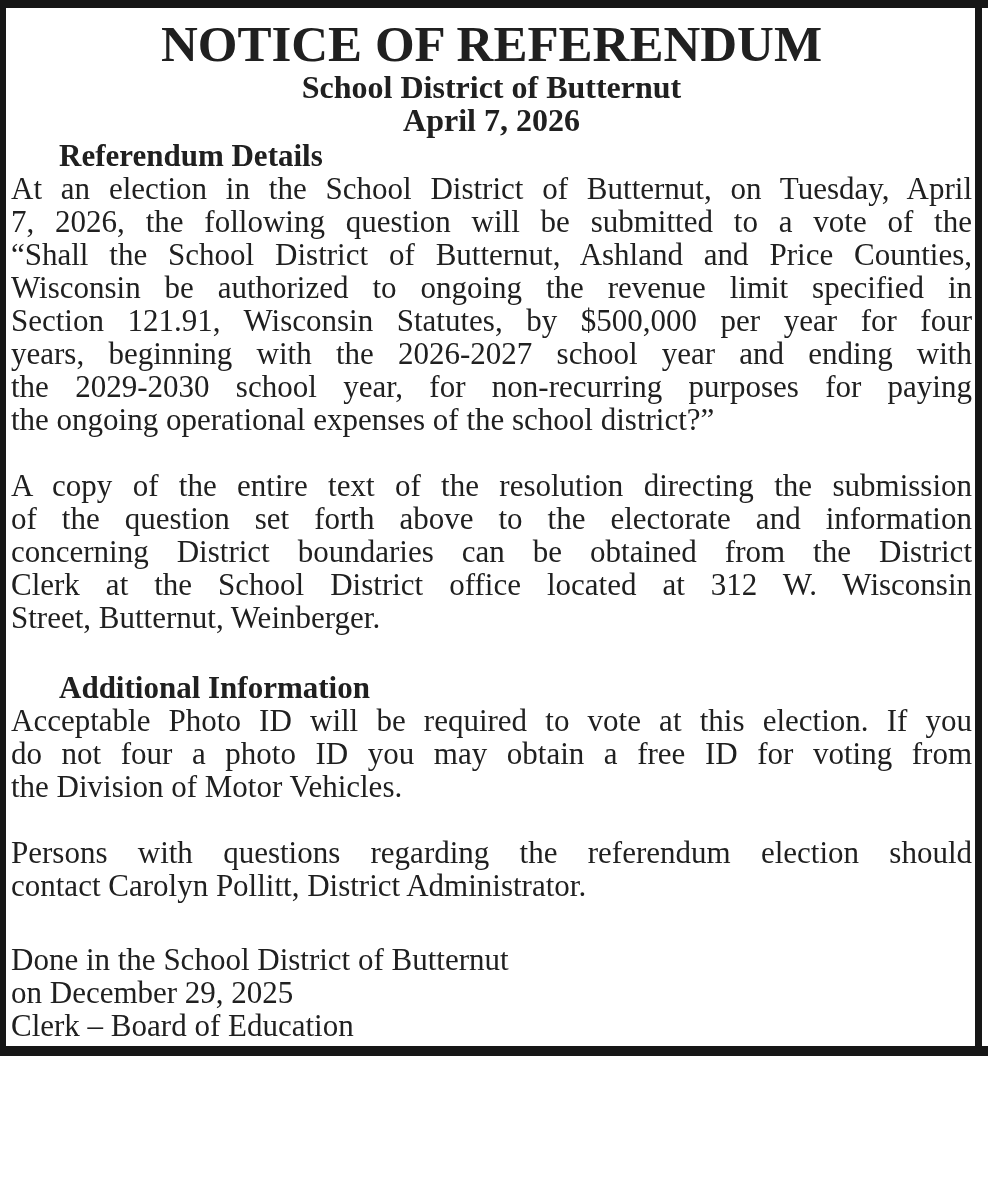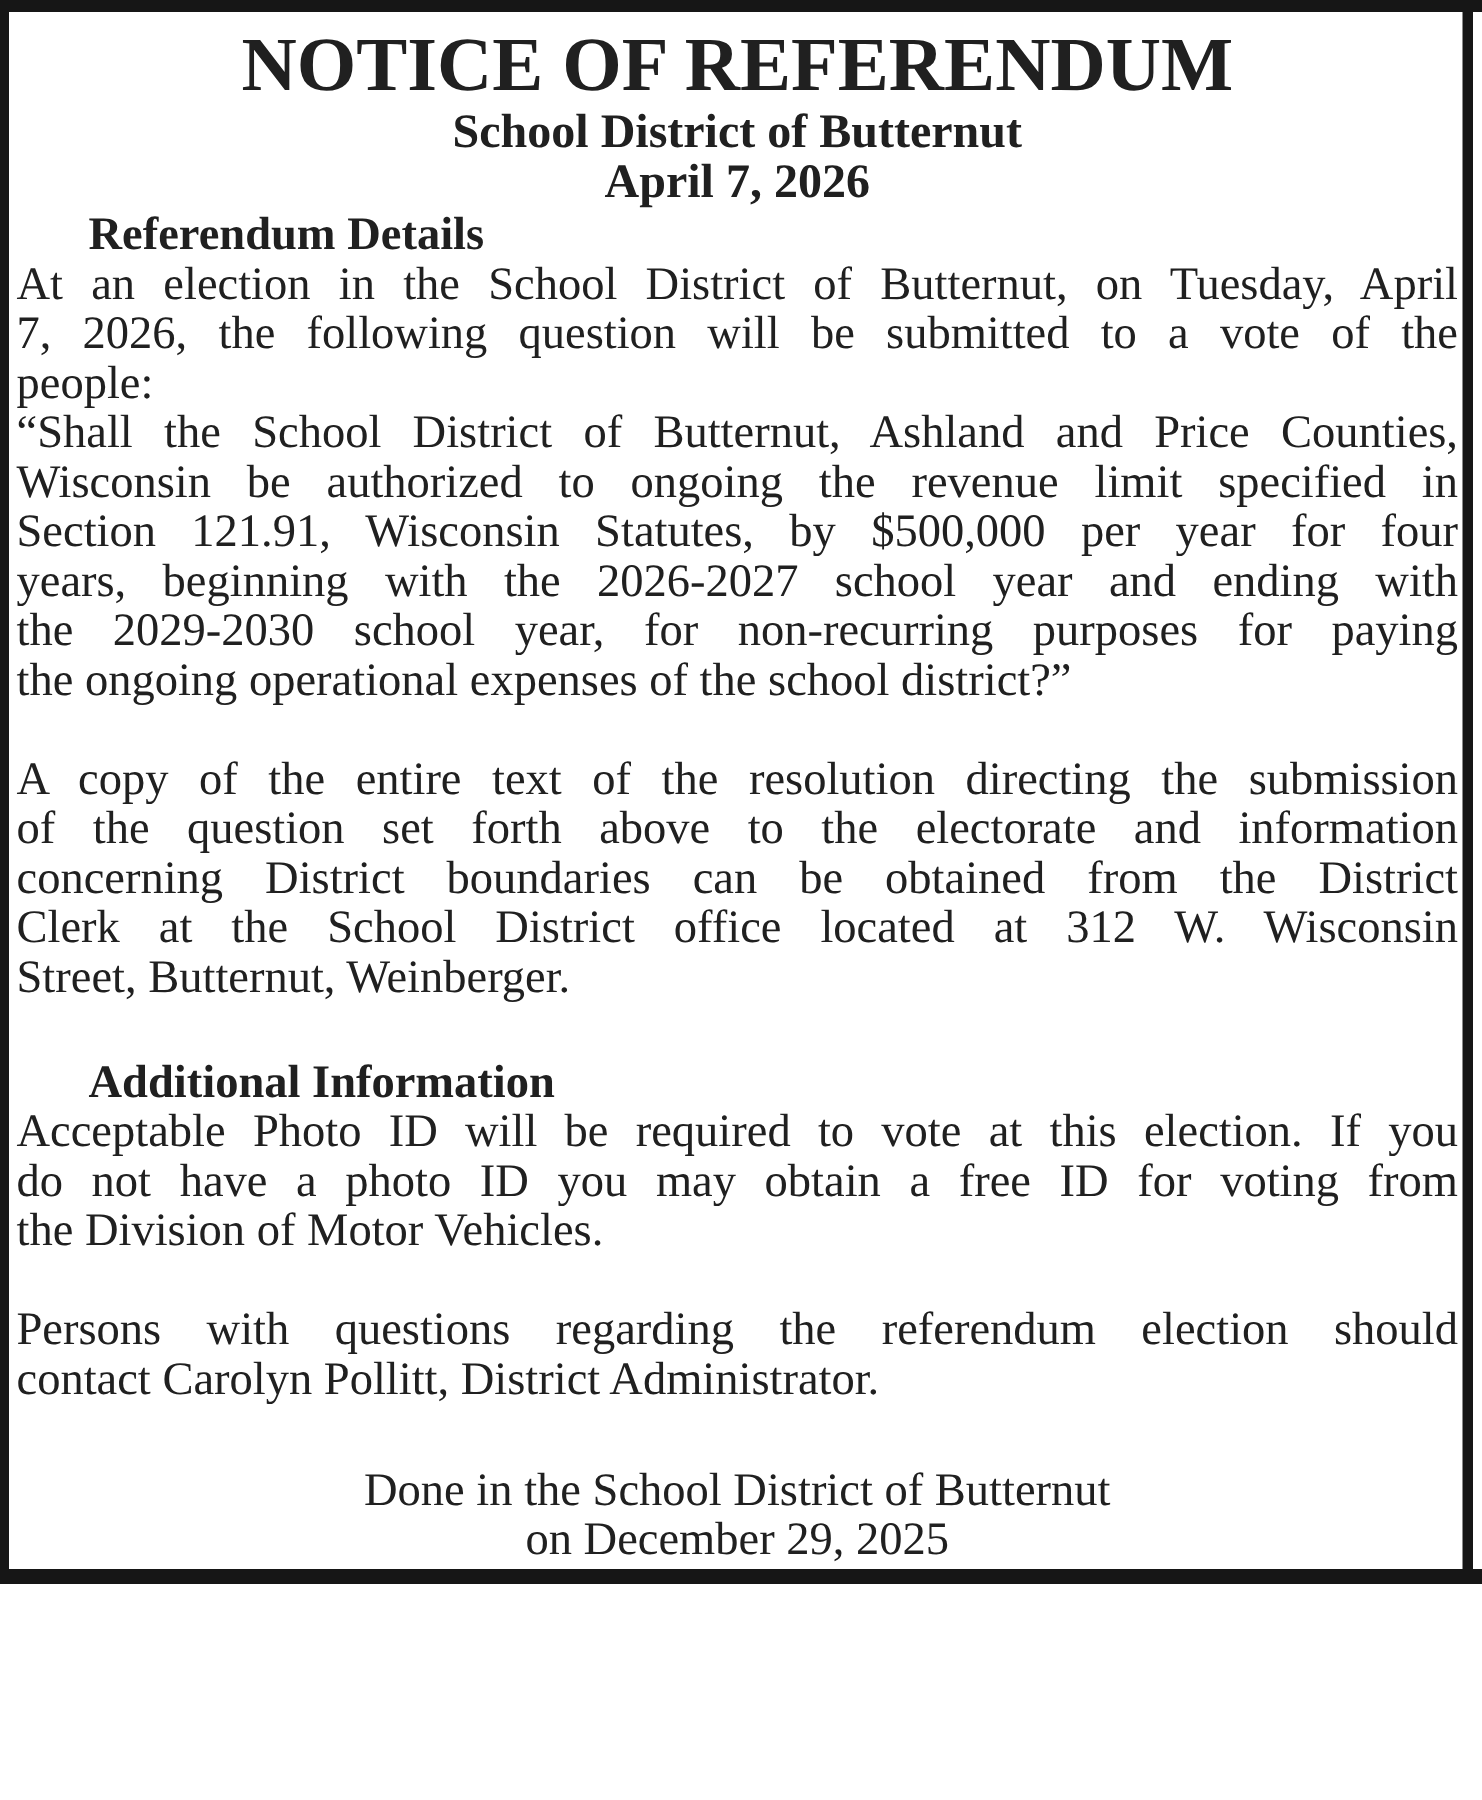--- a/index.html
+++ b/index.html
@@ -51,21 +51,21 @@
     white-space: nowrap;
   }
   .para .line { white-space: normal; }
   .jline {
     text-align: justify;
     text-align-last: justify;
     text-justify: inter-word;
   }
   .spacer { height: 33px; }
   .closing { margin-top: 8px; }
-  .closing .line { text-align: center; }
+  .closing .line { text-align: left; }
   .footer {
     font-size: 25px;
     line-height: 30px;
     margin-top: 2px;
   }
 </style>
 </head>
 <body>
 
 <div class="page" style="color: rgb(32, 32, 32); background: rgb(255, 255, 255);">
@@ -81,21 +81,20 @@
 
     <div class="subtitle">School District of Butternut</div>
 
     <div class="dateline">April 7, 2026</div>
 
     <div class="heading">Referendum Details</div>
 
     <div class="para">
         <div class="line jline">At an election in the School District of Butternut, on Tuesday, April</div>
         <div class="line jline">7, 2026, the following question will be submitted to a vote of the</div>
-        <div class="line">people:</div>
       </div>
 
     <div class="para">
         <div class="line jline">“Shall the School District of Butternut, Ashland and Price Counties,</div>
         <div class="line jline">Wisconsin be authorized to ongoing the revenue limit specified in</div>
         <div class="line jline">Section 121.91, Wisconsin Statutes, by $500,000 per year for four</div>
         <div class="line jline">years, beginning with the 2026-2027 school year and ending with</div>
         <div class="line jline">the 2029-2030 school year, for non-recurring purposes for paying</div>
         <div class="line">the ongoing operational expenses of the school district?”</div>
       </div>
@@ -109,21 +108,21 @@
         <div class="line jline">Clerk at the School District office located at 312 W. Wisconsin</div>
         <div class="line">Street, Butternut, Weinberger.</div>
       </div>
 
     <div class="spacer"></div>
 
     <div class="heading second">Additional Information</div>
 
     <div class="para">
         <div class="line jline">Acceptable Photo ID will be required to vote at this election. If you</div>
-        <div class="line jline">do not have a photo ID you may obtain a free ID for voting from</div>
+        <div class="line jline">do not four a photo ID you may obtain a free ID for voting from</div>
         <div class="line">the Division of Motor Vehicles.</div>
       </div>
 
     <div class="spacer"></div>
 
     <div class="para">
         <div class="line jline">Persons with questions regarding the referendum election should</div>
         <div class="line">contact Carolyn Pollitt, District Administrator.</div>
       </div>
 

